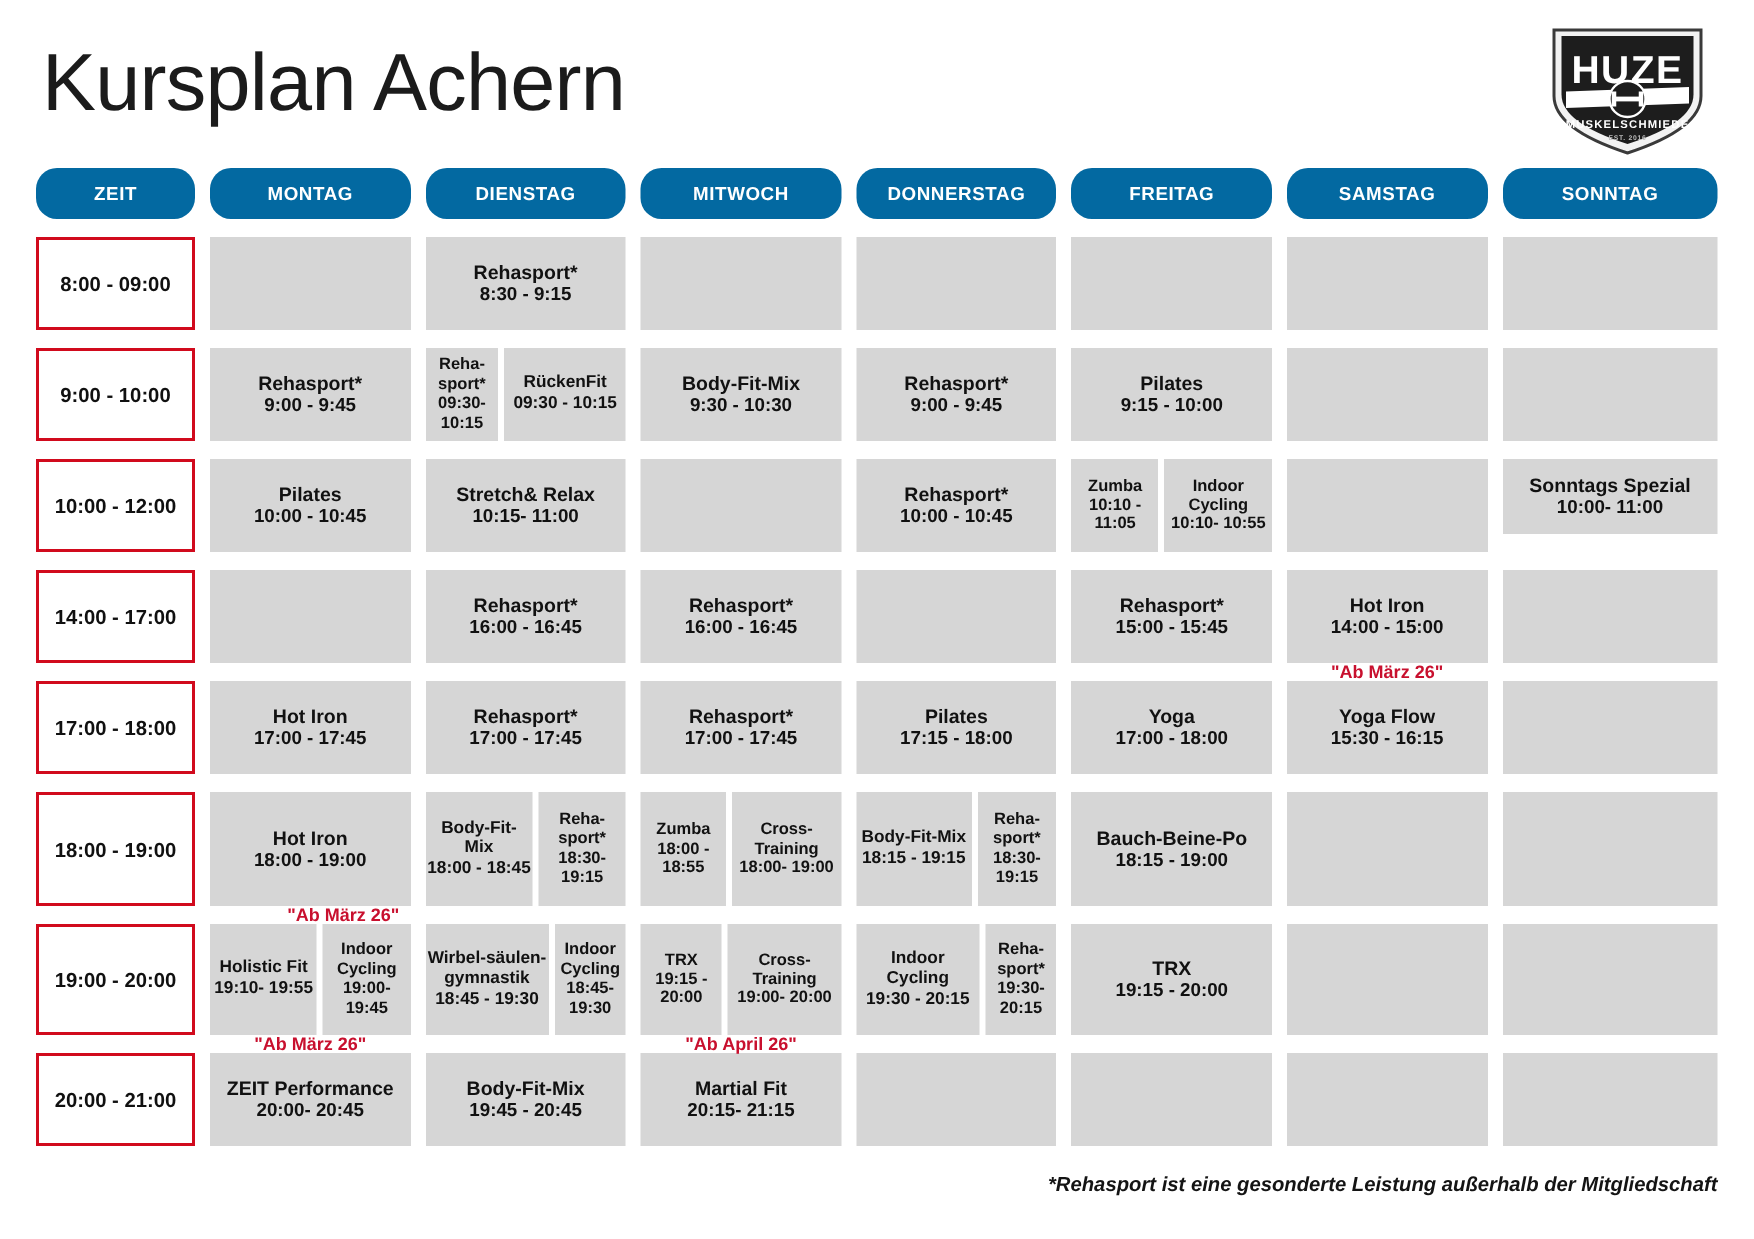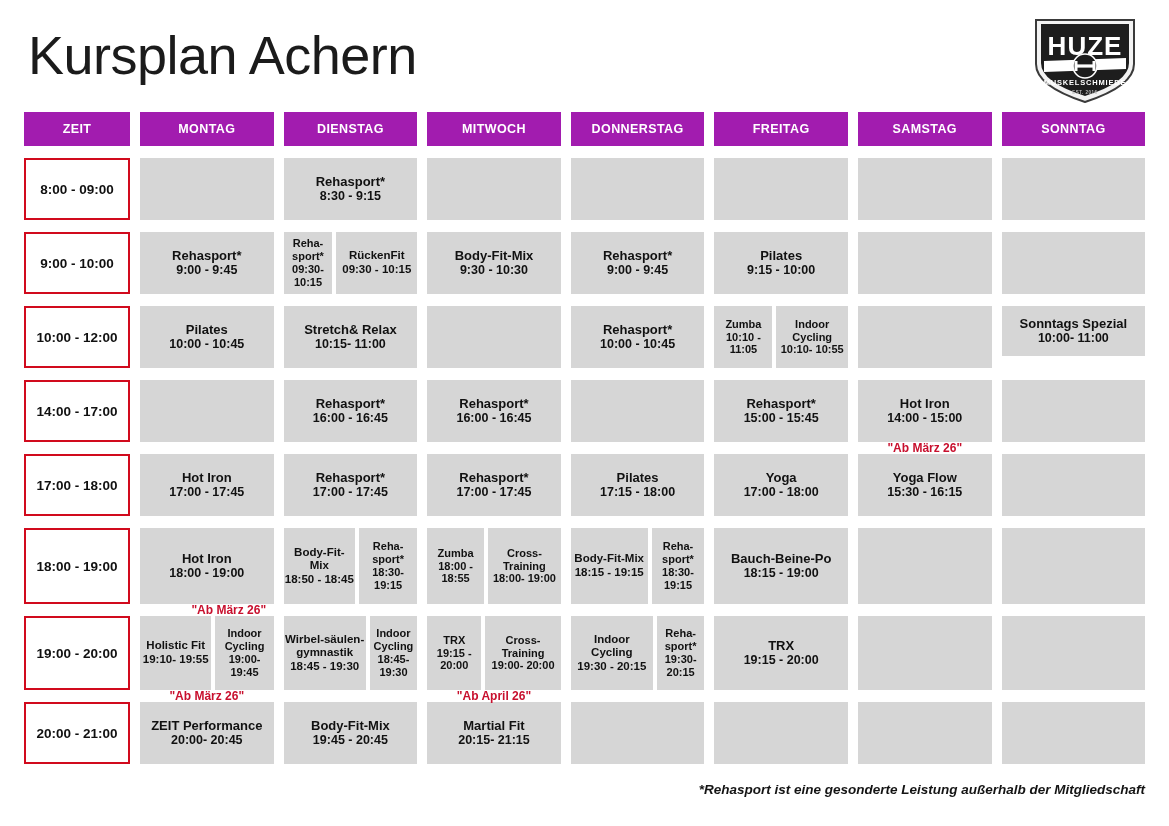--- a/index.html
+++ b/index.html
@@ -58,29 +58,30 @@
   }
   .col:last-child { padding-right: 0; }
 
   
   .c-zeit { width: 116px; }
   .c-day  { width: 143.6px; }
 
   
   .hdr-cell {
     height: 34px;
-    background: #a21caf;
+    background: #0369a1;
     color: #ffffff;
     font-size: 12.5px;
     font-weight: bold;
     letter-spacing: 0.4px;
     display: flex;
     align-items: center;
     justify-content: center;
     text-align: center;
+    border-radius: 14px;
   }
 
   
   .body-row { margin-top: 0; }
 
   .time-cell {
     background: #ffffff;
     border: 2.5px solid #d10a1d;
     color: #101010;
     font-size: 13.5px;
@@ -490,21 +491,21 @@
               <div class="slot">
                 <div class="nm">Hot Iron</div>
                 <div class="tm">18:00 - 19:00</div>
               </div>
             </div>
           </div>
           <div class="col c-day" style="height: 76px;">
             <div class="day-cell">
               <div class="slot narrow" style="flex: 0 0 calc(55% - 2px);">
                 <div class="nm">Body-Fit-Mix</div>
-                <div class="tm">18:50 - 18:45</div>
+                <div class="tm">18:00 - 18:45</div>
               </div>
               <div class="slot xnarrow" style="flex: 0 0 calc(45% - 2px);">
                 <div class="nm">Reha-sport*</div>
                 <div class="tm">18:30- 19:15</div>
               </div>
             </div>
           </div>
           <div class="col c-day" style="height: 76px;">
             <div class="day-cell">
               <div class="slot xnarrow" style="flex: 0 0 calc(44% - 2px);">

